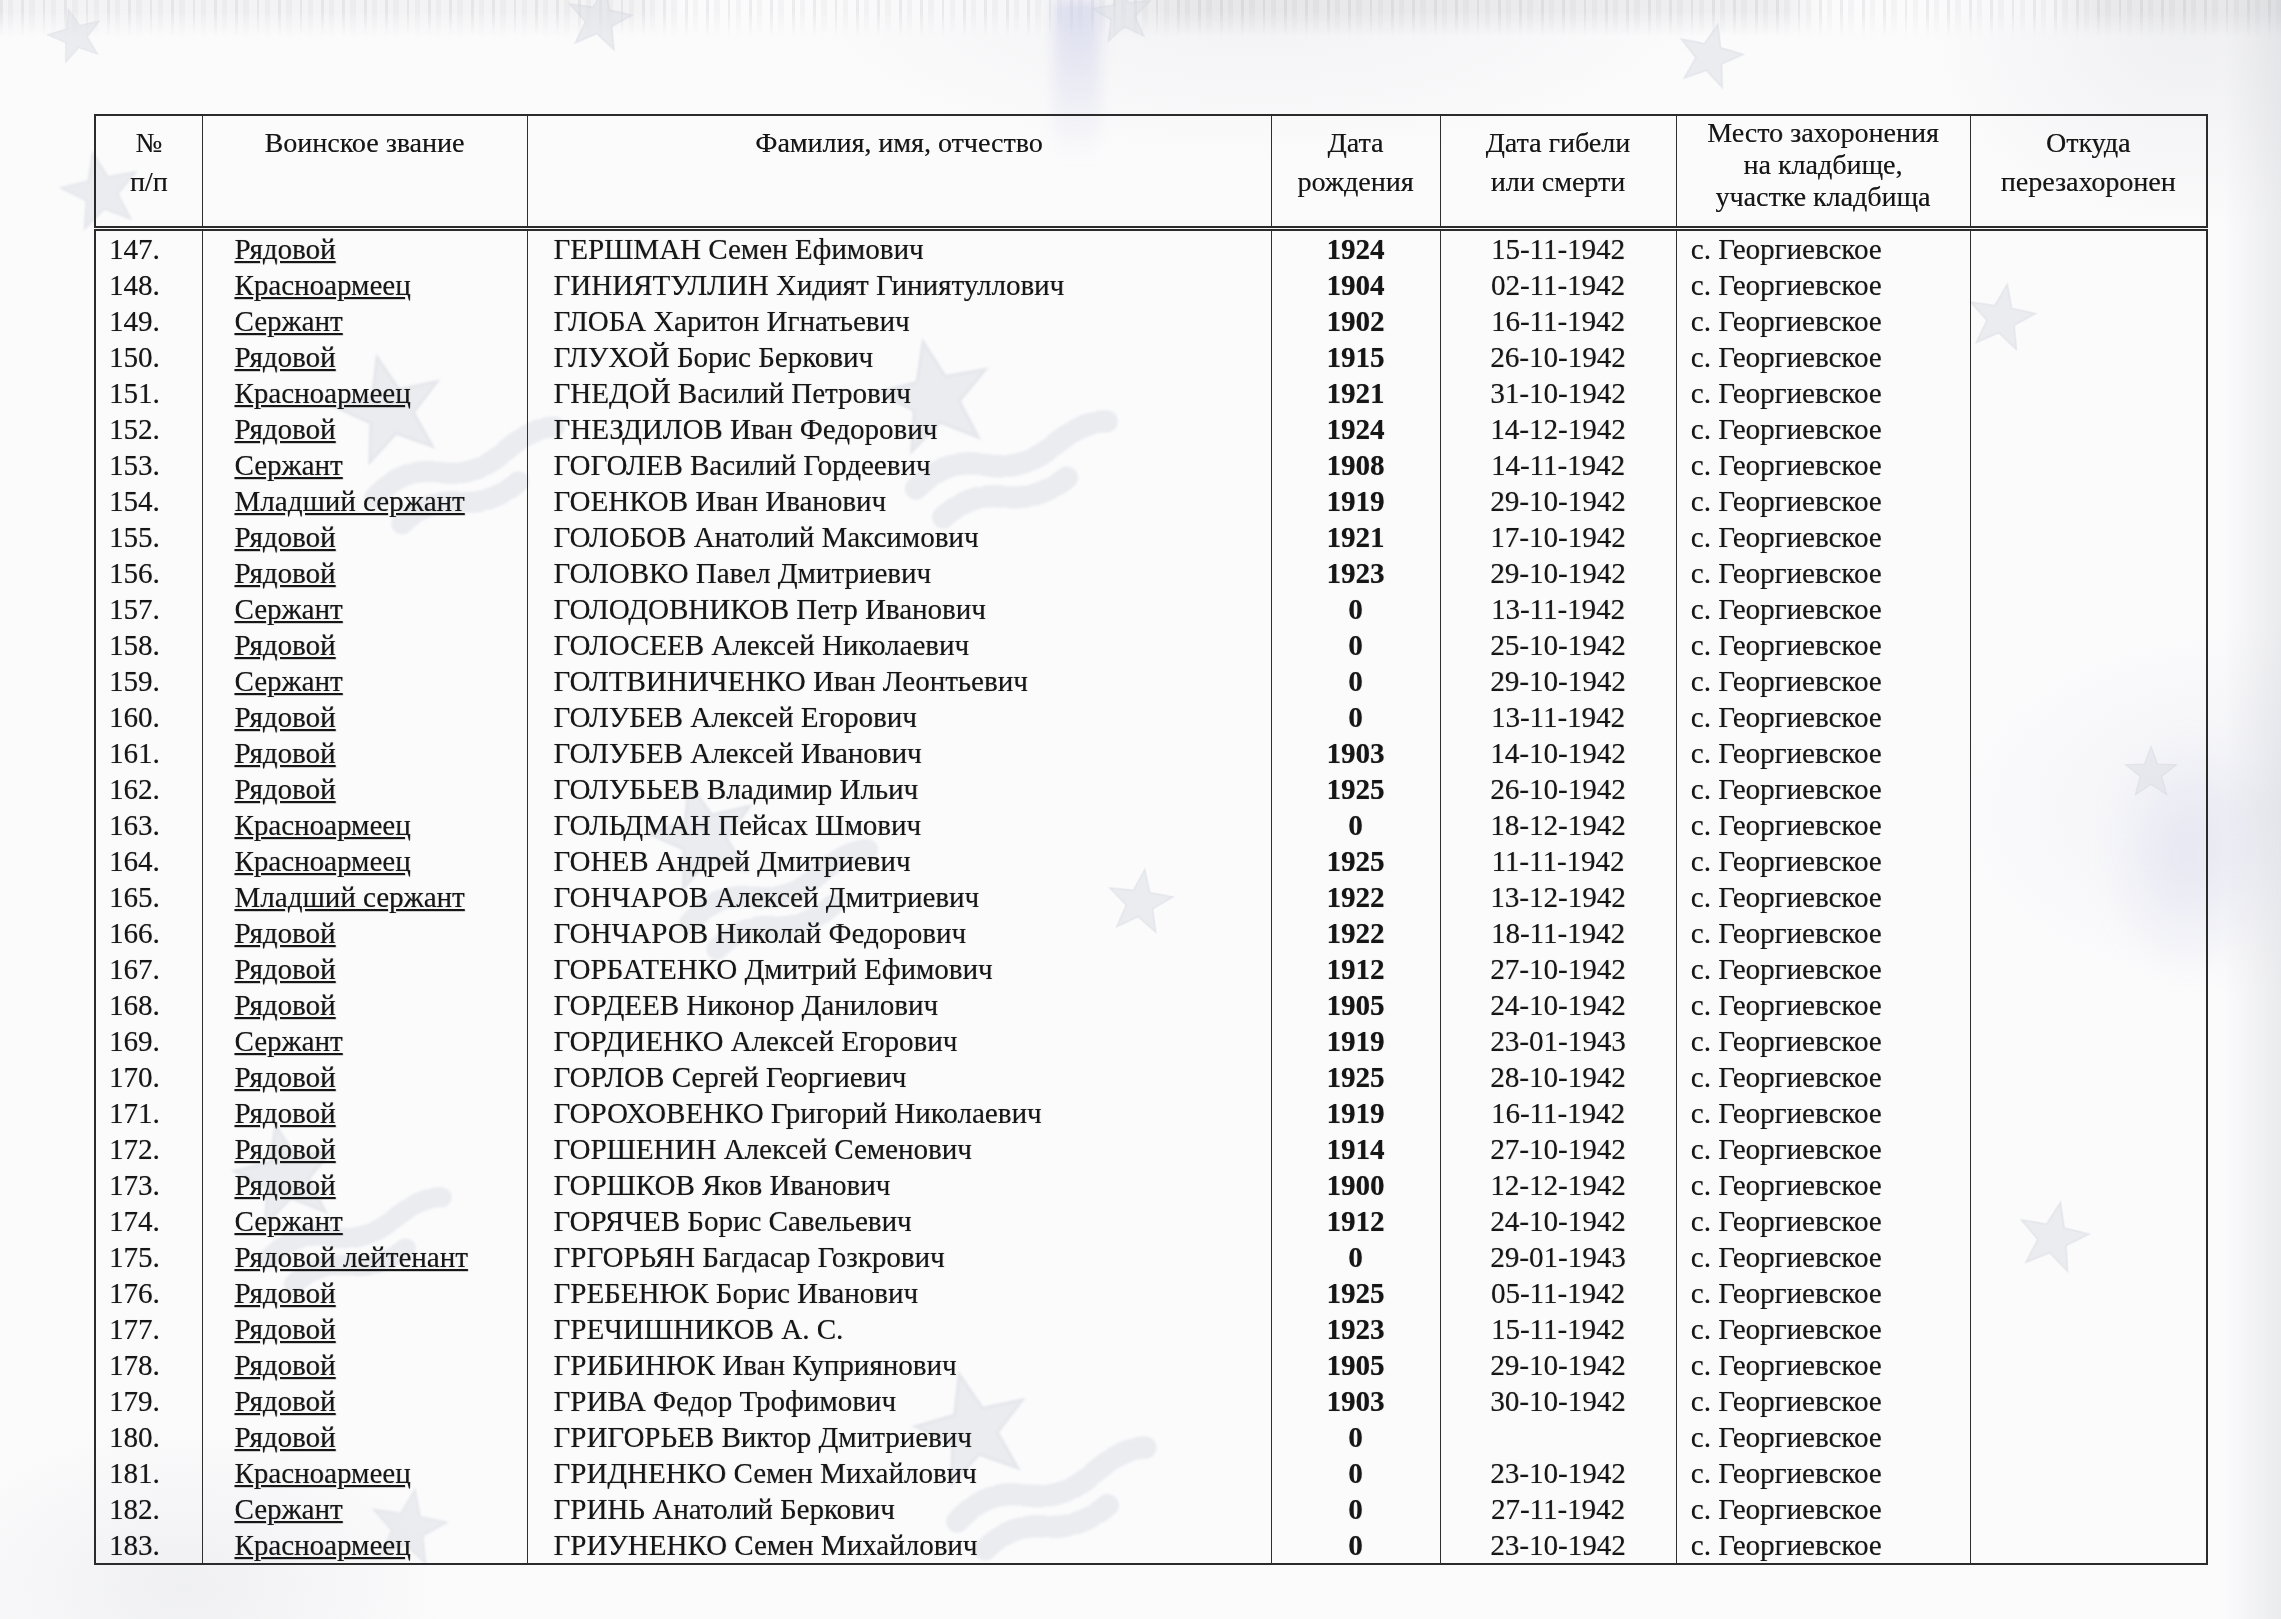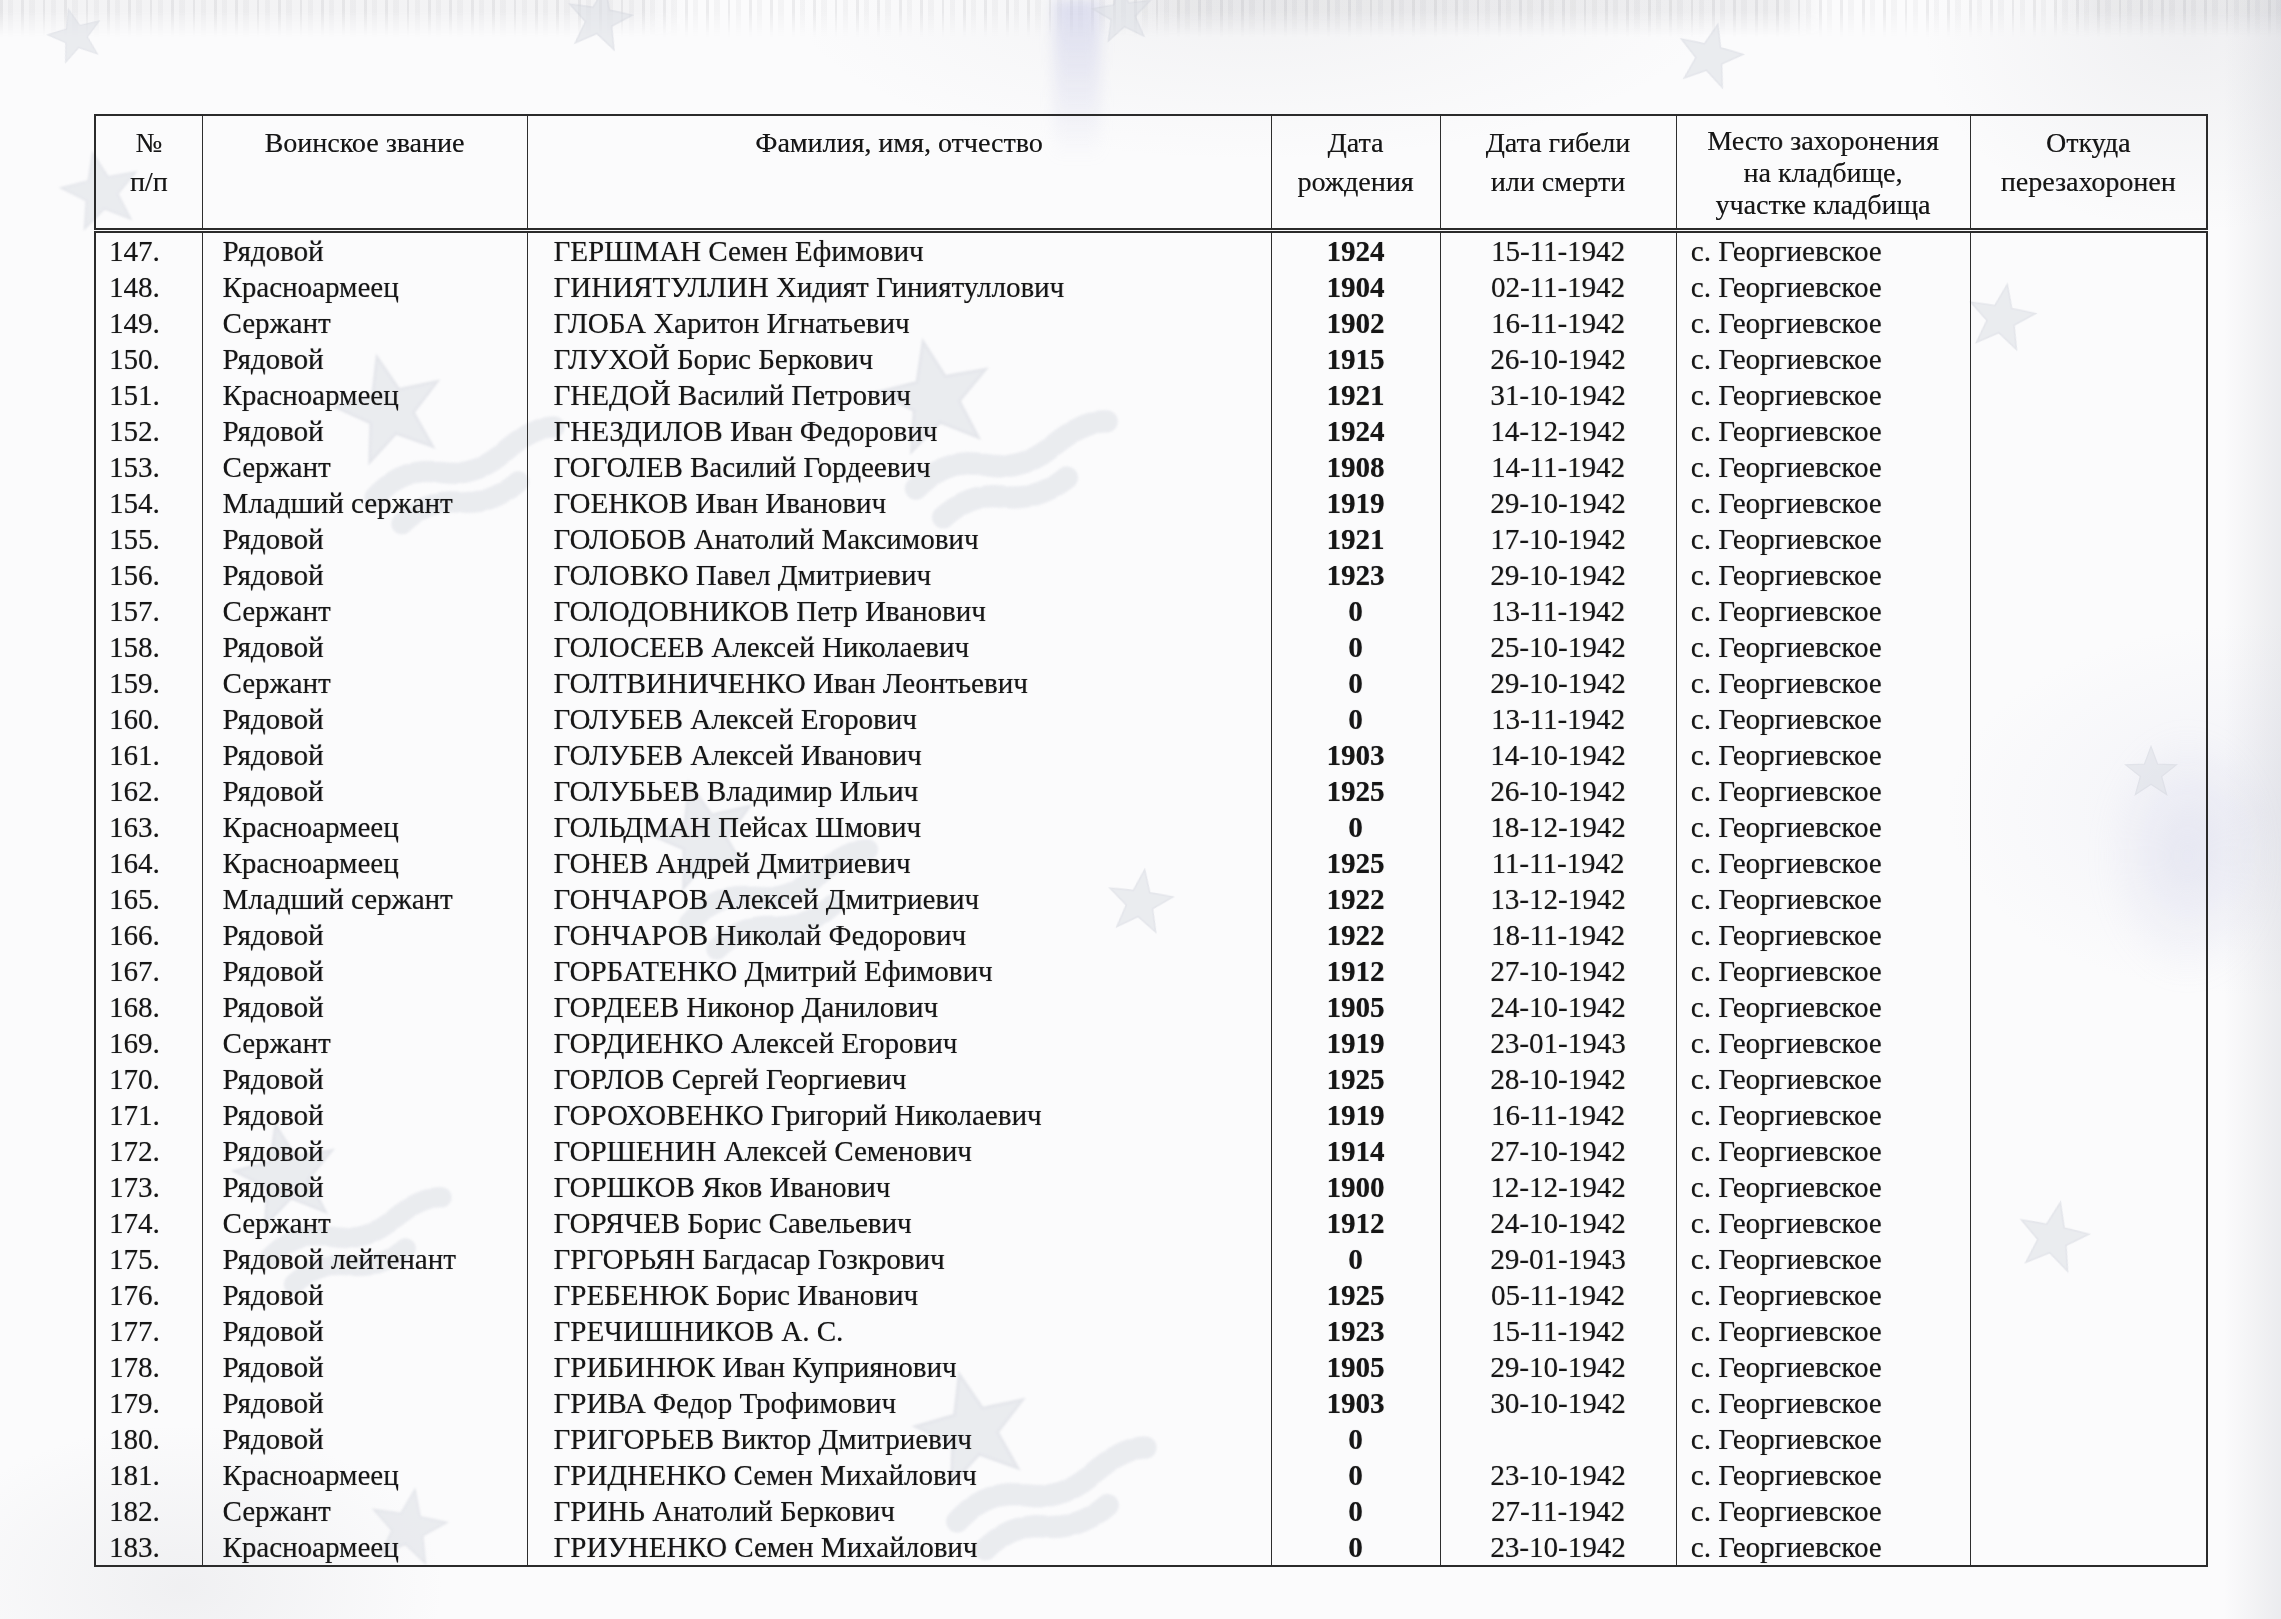--- a/index.html
+++ b/index.html
@@ -81,29 +81,29 @@
     height: 102px;
     vertical-align: top;
     text-align: center;
     font-weight: normal;
     font-size: 28px;
     line-height: 39px;
     padding-top: 7.1px;
     border-bottom: 5.3px double #2b2b2b;
     text-shadow: 0.3px 0.4px 0.6px rgba(25,25,25,0.55);
   }
-  table.register thead th.h-place { line-height: 32px; padding-top: 9px; }
+  table.register thead th.h-place { line-height: 32px; padding-top: 1px; }
   table.register tbody td {
     height: 34px;
     font-size: 29px;
     line-height: 34px;
     text-shadow: 0.3px 0.4px 0.7px rgba(25,25,25,0.5);
   }
   td.c-num    { padding-left: 13px; }
-  td.c-rank   { padding-left: 20px; }
+  td.c-rank   { padding-left: 32px; text-decoration: underline; }
   td.c-name   { padding-left: 26px; }
   td.c-birth  { text-align: center; font-weight: bold; }
   td.c-death  { text-align: center; }
   td.c-place  { padding-left: 14.3px; }
   td.c-origin { }
 </style>
 </head>
 <body>
 
 <div class="scan-top-band"></div>

